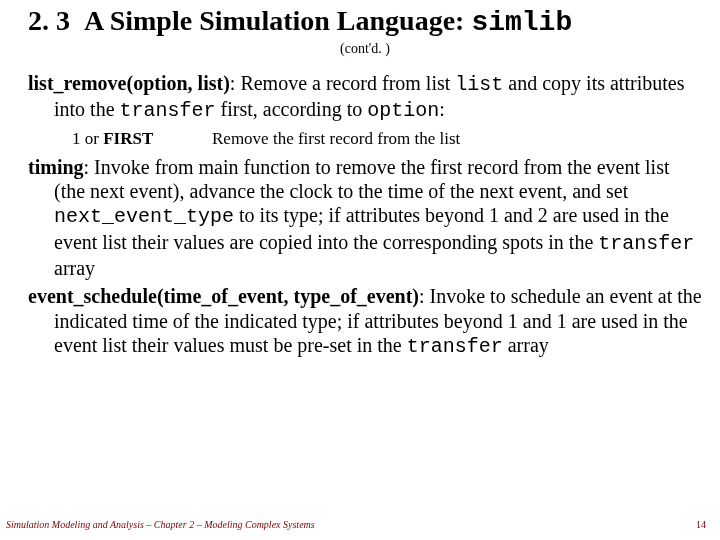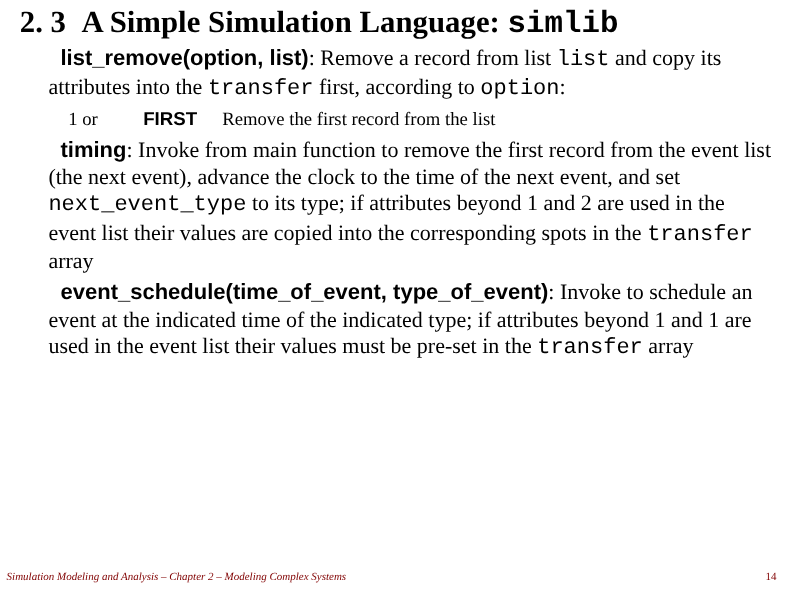--- a/index.html
+++ b/index.html
@@ -7,21 +7,21 @@
     padding: 0;
     width: 720px;
     height: 540px;
     font-family: "Times New Roman", Times, serif;
     color: #000;
     background: #fff;
     position: relative;
     overflow: hidden;
   }
   .slide {
-    padding: 6px 18px 0 18px;
+    padding: 6px 18px 0 28px;
     box-sizing: border-box;
     width: 720px;
     height: 540px;
     position: relative;
   }
   .title {
     font-size: 28px;
     margin: 0 0 2px 0;
     line-height: 1.1;
   }
@@ -43,23 +43,22 @@
     padding-left: 26px;
     text-indent: -26px;
   }
   .entry2 {
     margin-top: 4px;
     margin-bottom: 4px;
     padding-left: 26px;
     text-indent: -26px;
   }
   .codeb {
-    font-family: Liberation Sans, sans-serif;
+    font-family: Liberation Serif, serif;
     font-weight: bold;
-    margin-left: 37px;
   }
   .code {
     font-family: "Courier New", Courier, monospace;
   }
   .optrow {
     display: flex;
     font-size: 17px;
     margin-left: 44px;
     line-height: 1.35;
   }
@@ -88,20 +87,21 @@
 </head>
 <body>
 
 <div class="slide">
 
   <h1 class="title">
     <span>2. 3</span>
     &nbsp;<span>A Simple Simulation Language:</span>
     <span class="code">simlib</span>
   </h1>
+  <div class="contd">(cont'd. )</div>
 
   <div class="body">
 
     <div class="entry">
       <span class="codeb">list_remove(option, list)</span><span>:  Remove a record from list </span><span class="code">list</span><span> and copy its attributes into the </span><span class="code">transfer</span><span> first, according to </span><span class="code">option</span><span>:</span>
     </div>
 
     <div class="optrow">
       <div class="optkey">
         <span>1</span><span> or </span><span class="codeb">FIRST</span>

